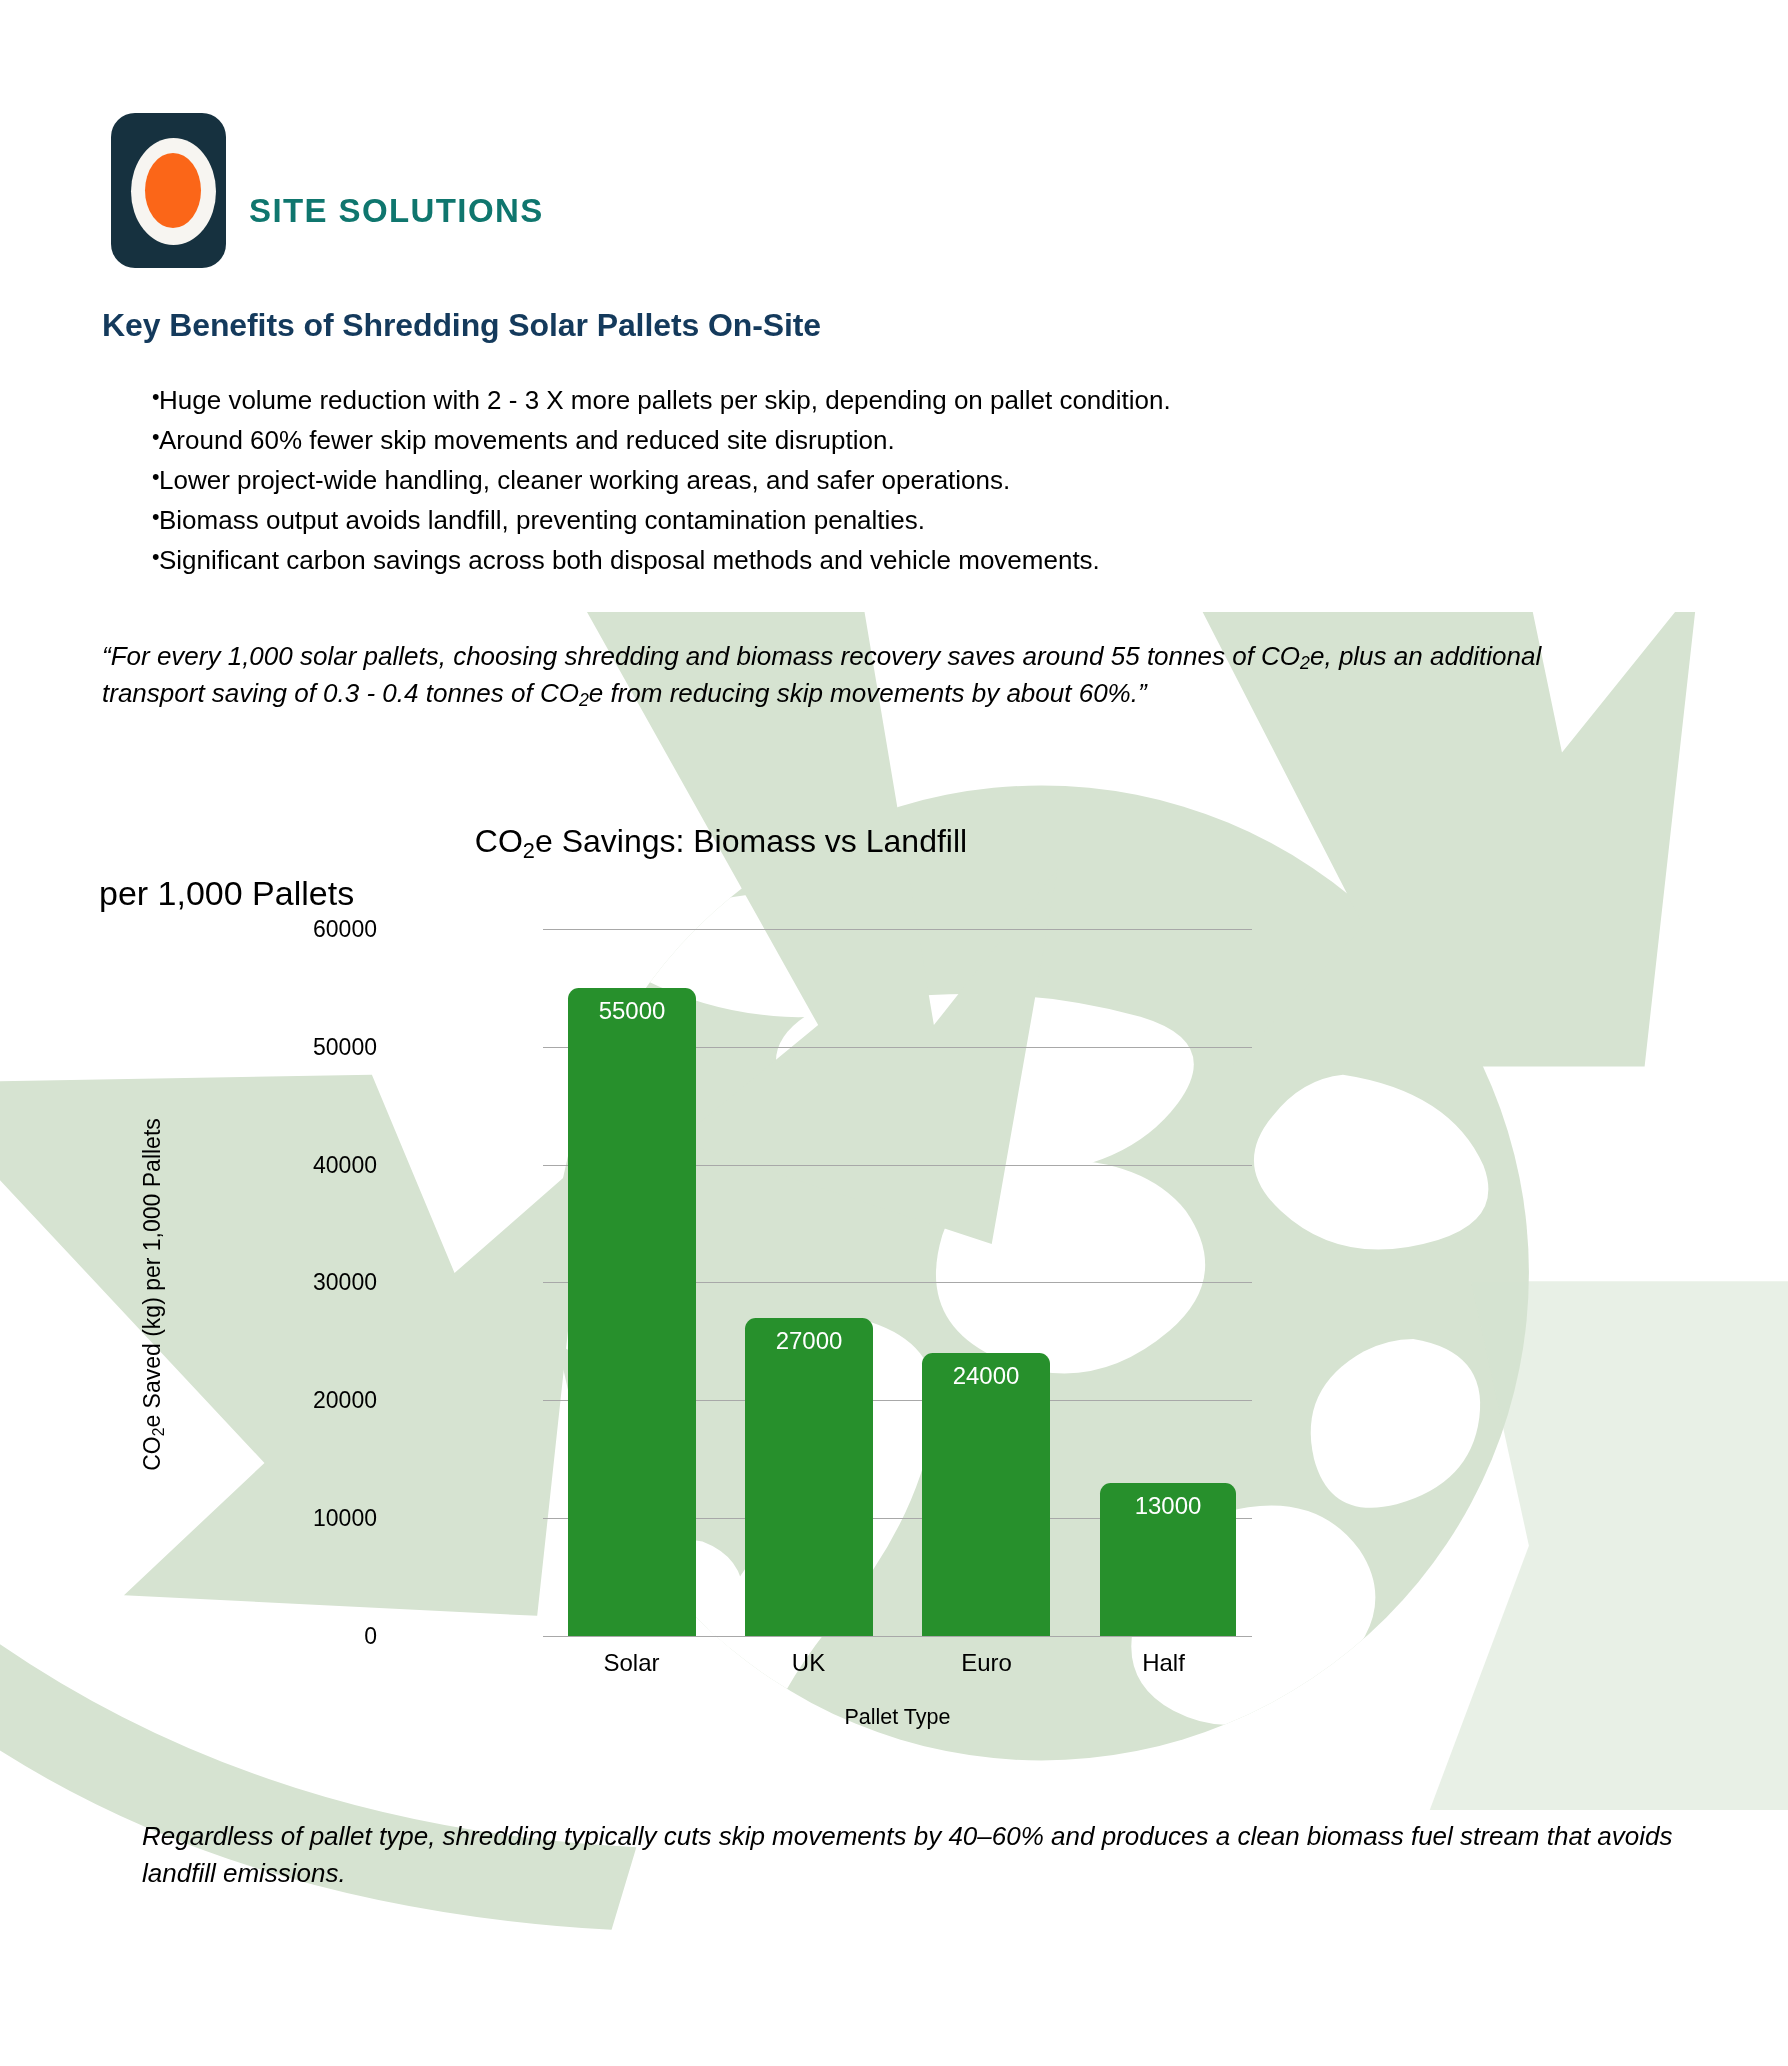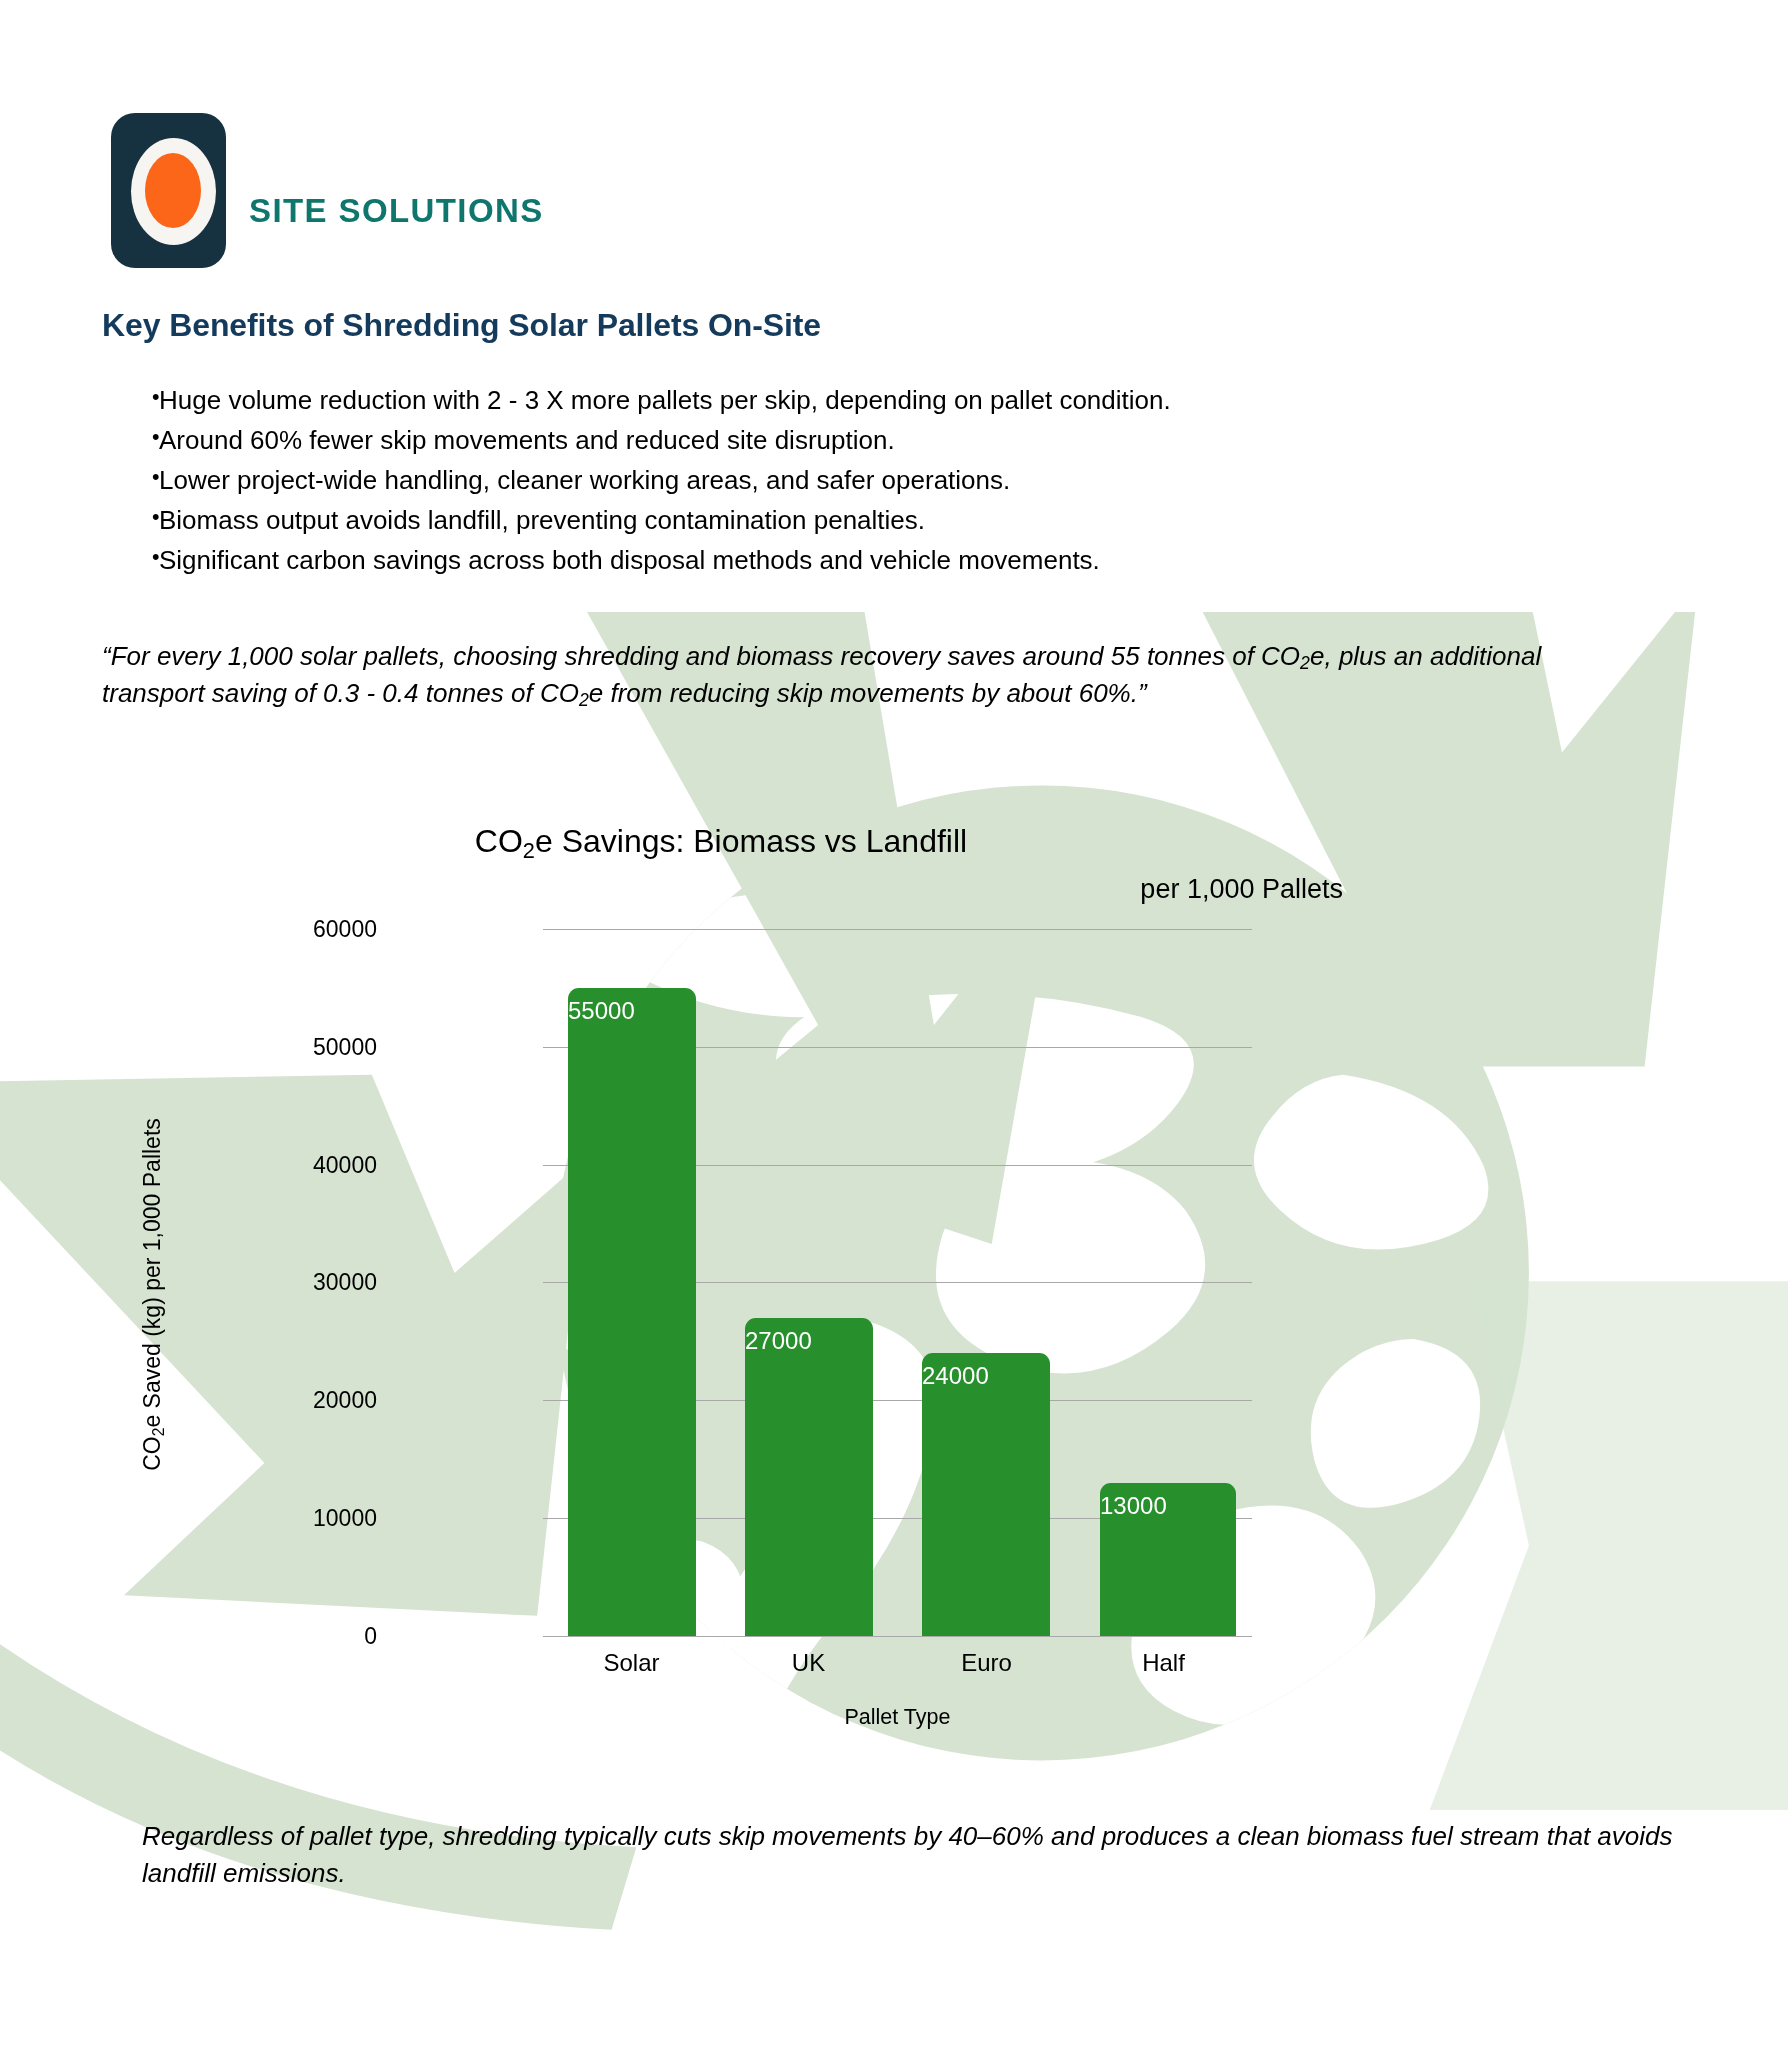--- a/index.html
+++ b/index.html
@@ -137,22 +137,22 @@
     left: 0; top: 13.2px;
     width: 1244px;
     text-align: center;
     font-size: 32px;
     color: #000000;
   }
   #chart-subtitle {
     position: absolute;
     left: 0; top: 64px;
     width: 1244px;
-    text-align: right;
-    font-size: 27px;
+    text-align: left;
+    font-size: 34px;
     color: #000000;
   }
   #y-axis-label {
     position: absolute;
     left: -236px; top: 471px;
     width: 579px;
     text-align: center;
     font-size: 23px;
     color: #000000;
     transform: rotate(-90deg);
@@ -181,21 +181,21 @@
   .bar {
     position: absolute;
     bottom: 0;
     background: #27902c;
     border-radius: 10.7px 10.7px 0 0;
   }
   .bar-label {
     position: absolute;
     top: 9px;
     left: 0; right: 0;
-    text-align: left;
+    text-align: center;
     color: #ffffff;
     font-size: 24px;
   }
   .xtick {
     position: absolute;
     top: 839px;
     font-size: 24px;
     color: #000000;
     text-align: center;
   }

